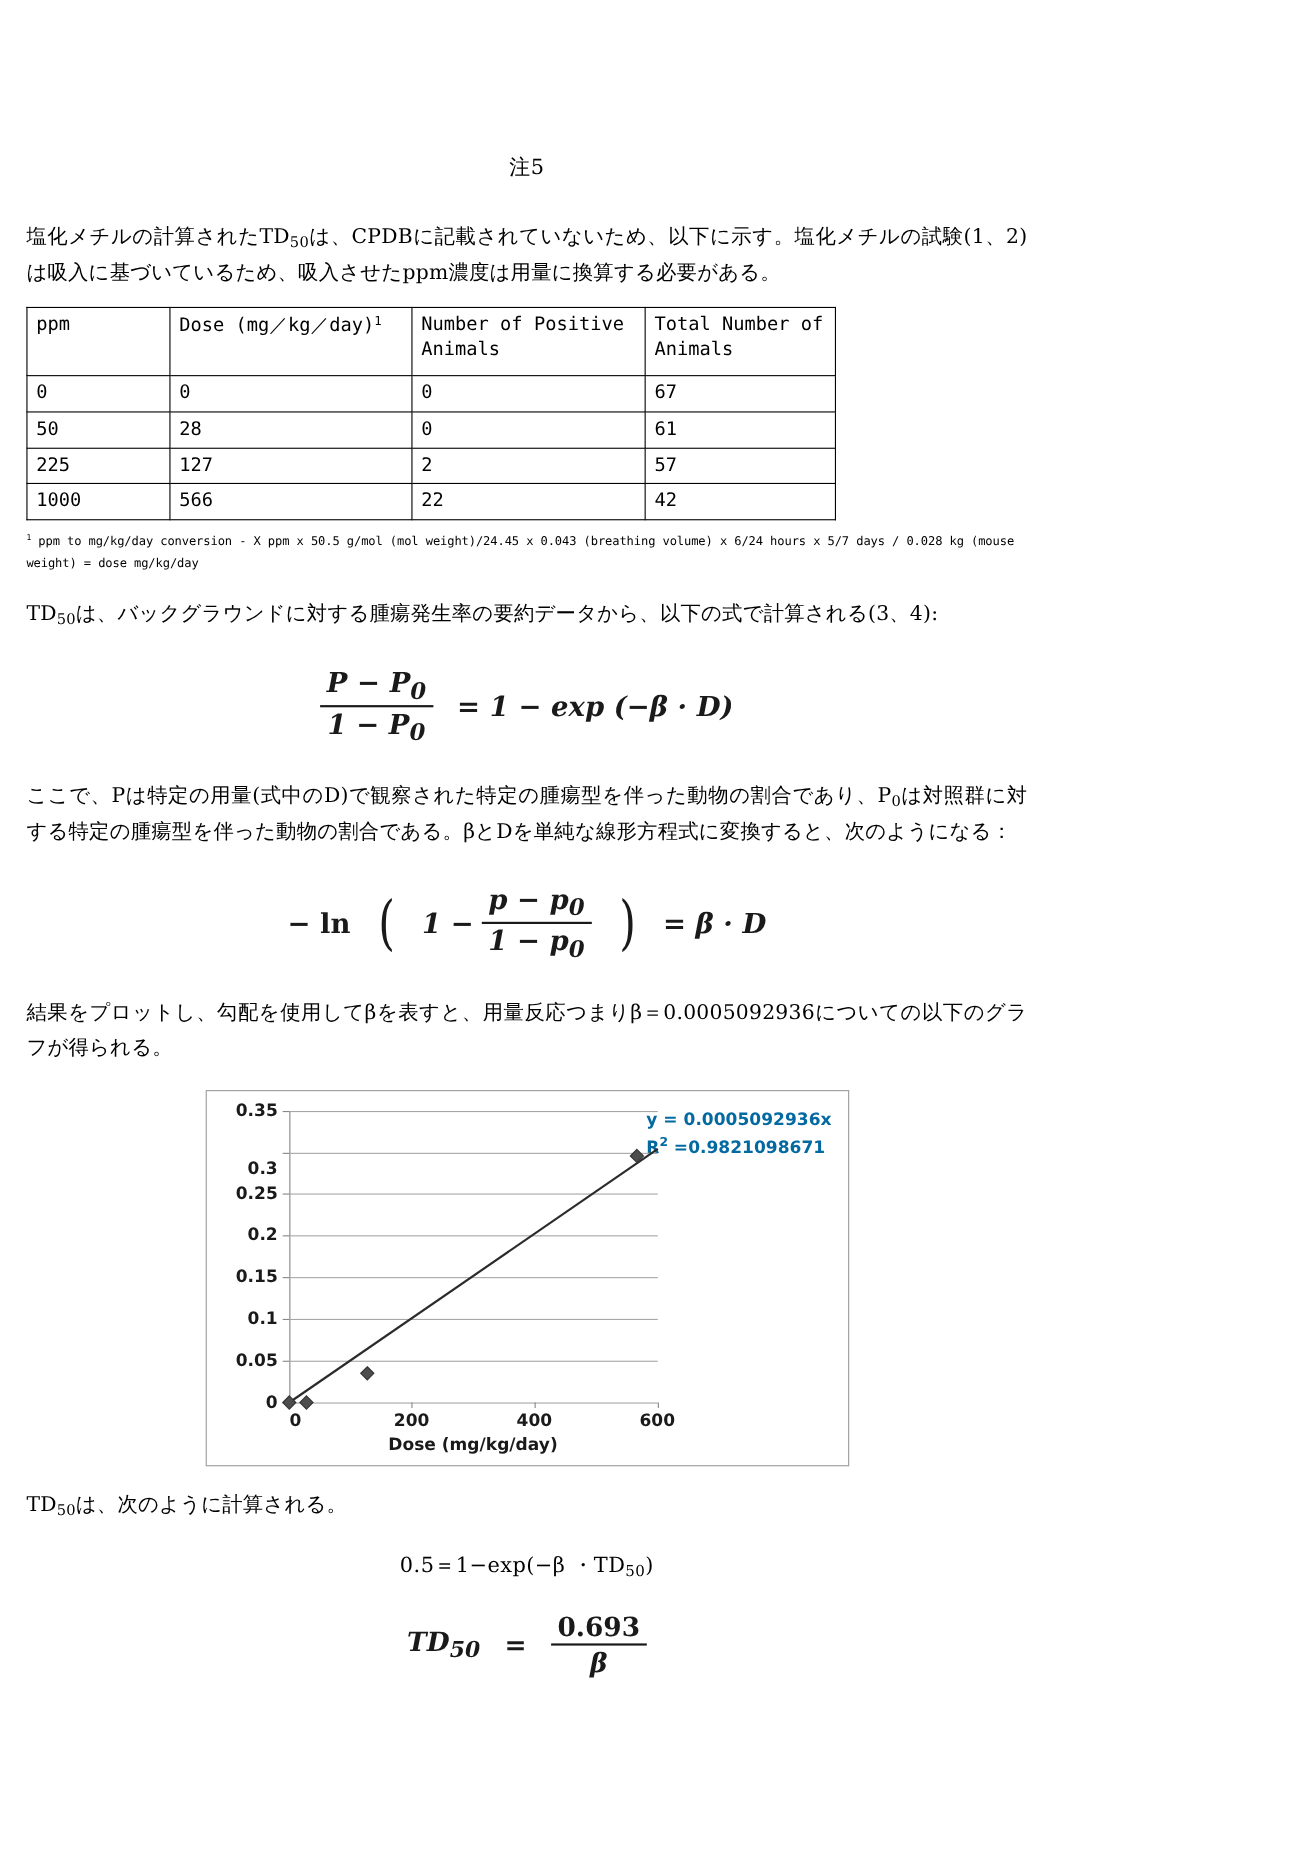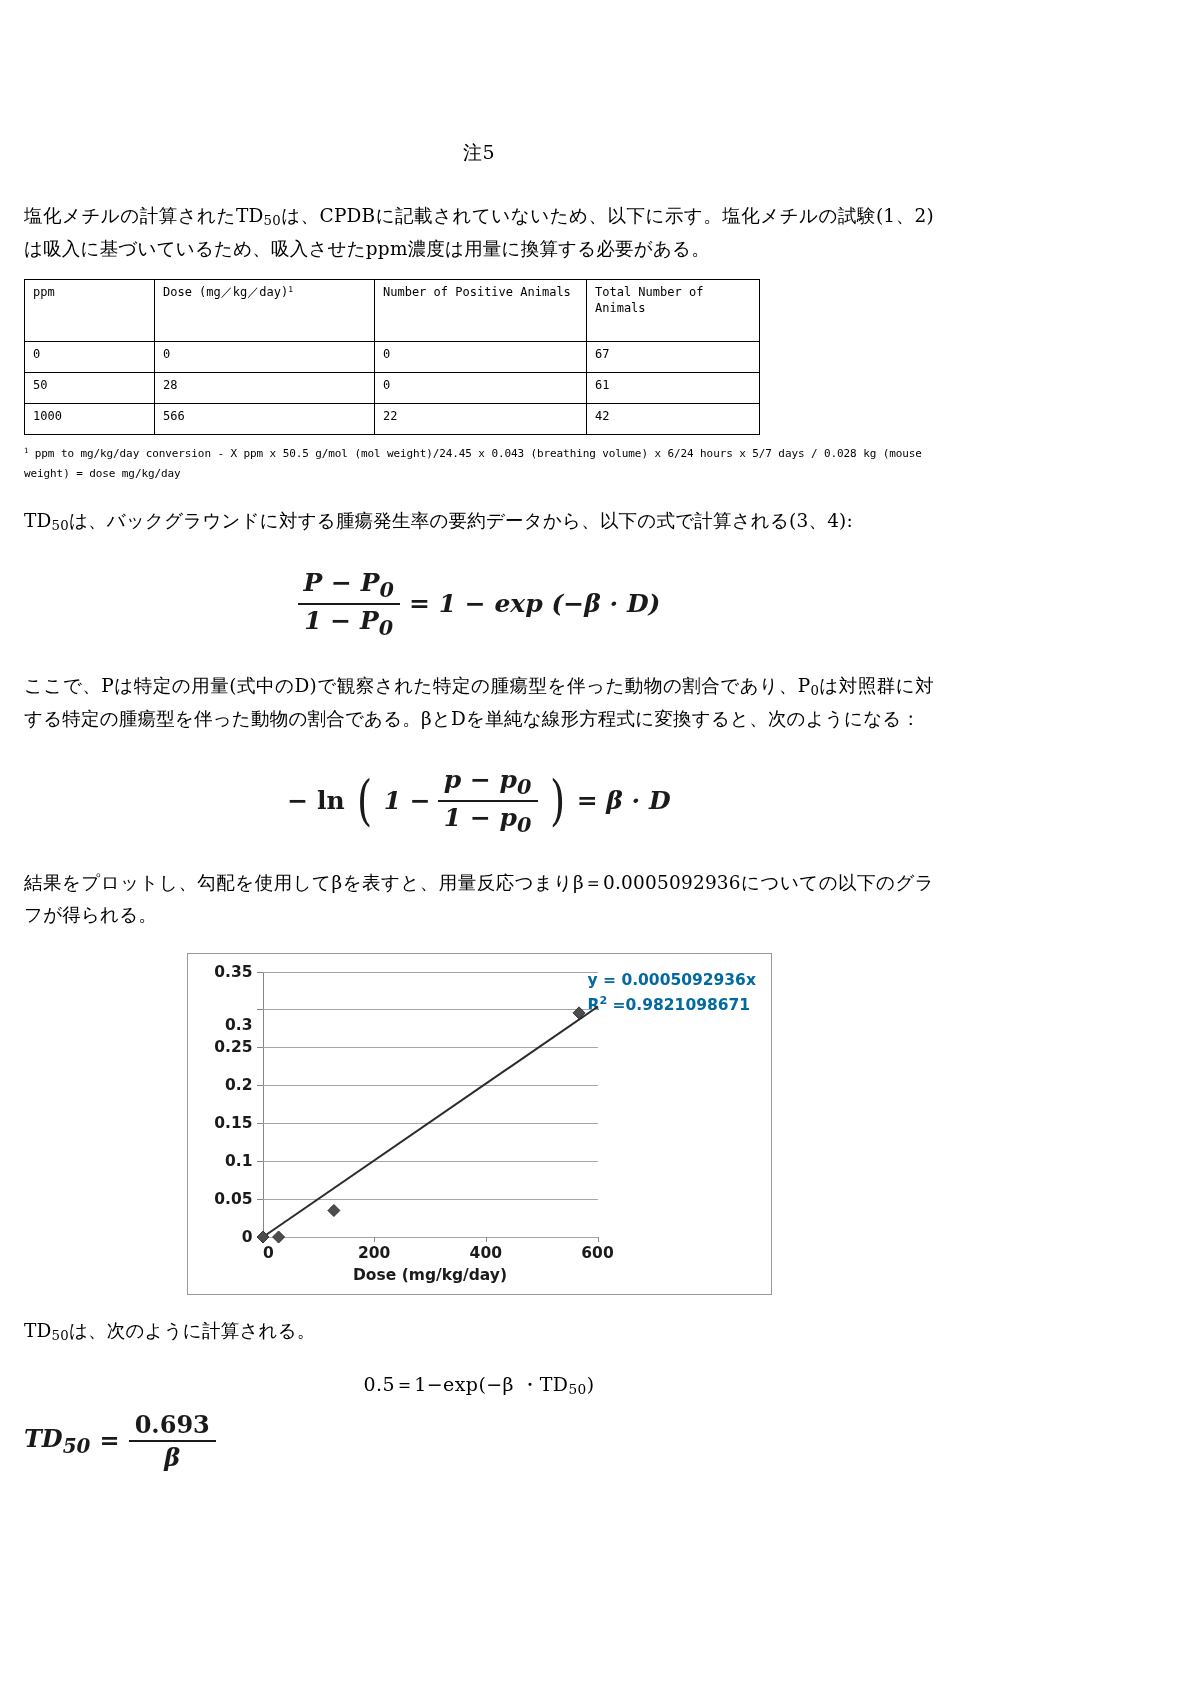--- a/index.html
+++ b/index.html
@@ -54,21 +54,21 @@
   table.data-table {
     border-collapse: collapse;
     width: 735px;
     margin: 4px 0 0 0;
     table-layout: fixed;
     font-family: "DejaVu Sans Mono", monospace;
   }
   table.data-table th,
   table.data-table td {
     border: 1.4px solid #000;
-    font-size: 12px;
+    font-size: 17px;
     font-weight: normal;
     text-align: left;
     padding: 4px 8px 5px 8px;
     line-height: 1.34;
     vertical-align: top;
   }
   table.data-table th {
     height: 52px;
   }
   table.data-table td {
@@ -94,21 +94,21 @@
     justify-content: center;
     margin: 30px 0 30px 0;
   }
   .formula {
     font-family: "DejaVu Serif", serif;
     font-weight: bold;
     font-style: italic;
     font-size: 25px;
     display: flex;
     align-items: center;
-    gap: 9px;
+    gap: 22px;
     color: #1a1a1a;
   }
   .frac {
     display: inline-flex;
     flex-direction: column;
     align-items: center;
     vertical-align: middle;
   }
   .frac .num { padding: 0 6px 1px 6px; }
   .frac .den { padding: 1px 6px 0 6px; }
@@ -234,21 +234,22 @@
 
   .centered-eq {
     text-align: center;
     font-family: "DejaVu Serif", serif;
     font-size: 19px;
     letter-spacing: 0.4px;
     margin: 24px 0 0 0;
   }
   .td50-frac {
     display: flex;
-    margin-top: 12px;
+    justify-content: center;
+    margin-top: 28px;
   }
   .td50-frac .formula { font-size: 24px; }
 </style>
 </head>
 <body>
 
 <div class="page">
 
   <div class="page-header">注5</div>
 
@@ -276,20 +277,26 @@
         <td>0</td>
         <td>67</td>
       </tr>
       <tr>
         <td>50</td>
         <td>28</td>
         <td>0</td>
         <td>61</td>
       </tr>
       <tr>
+        <td>225</td>
+        <td>127</td>
+        <td>2</td>
+        <td>57</td>
+      </tr>
+      <tr>
         <td>1000</td>
         <td>566</td>
         <td>22</td>
         <td>42</td>
       </tr>
     </tbody>
   </table>
 
   <p class="footnote"><span class="sup">1</span> <span>ppm to mg/kg/day conversion - X ppm x 50.5 g/mol (mol weight)/24.45 x 0.043 (breathing volume) x 6/24 hours x 5/7 days / 0.028 kg (mouse weight) = dose mg/kg/day</span></p>
 

